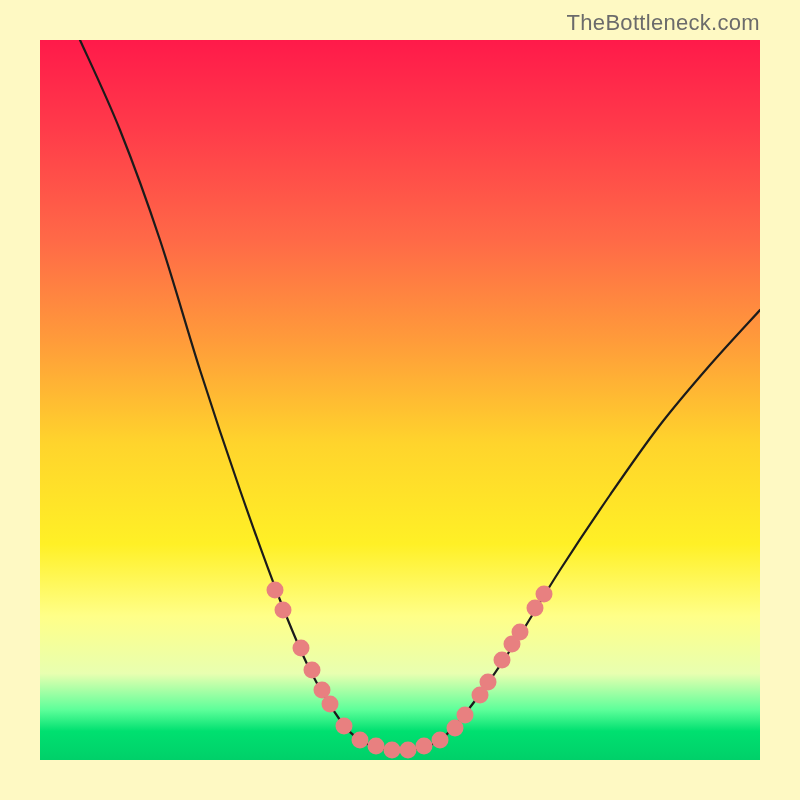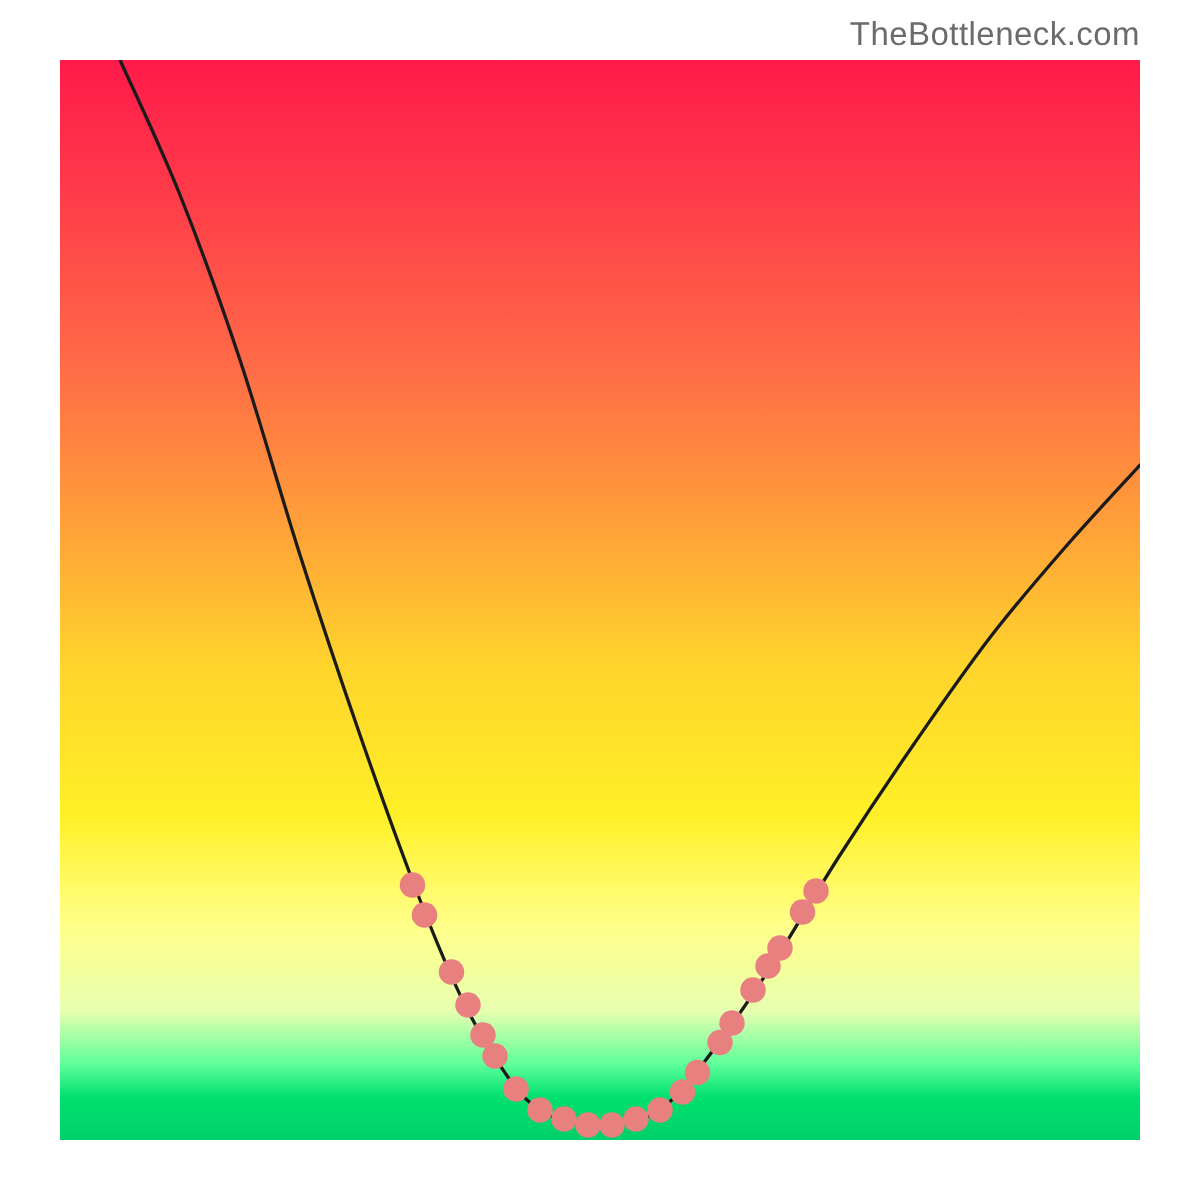--- a/index.html
+++ b/index.html
@@ -8,21 +8,21 @@
     width: 800px;
     height: 800px;
     overflow: hidden;
     background: #000;
     font-family: Arial, Helvetica, sans-serif;
   }
   .frame {
     position: relative;
     width: 800px;
     height: 800px;
-    background: #ffffff;
+    background: #fef9c3;
   }
   .plot-area {
     position: absolute;
     left: 40px;
     top: 40px;
     width: 720px;
     height: 720px;
     background: linear-gradient(
       to bottom,
       #ff1a4a 0%,

